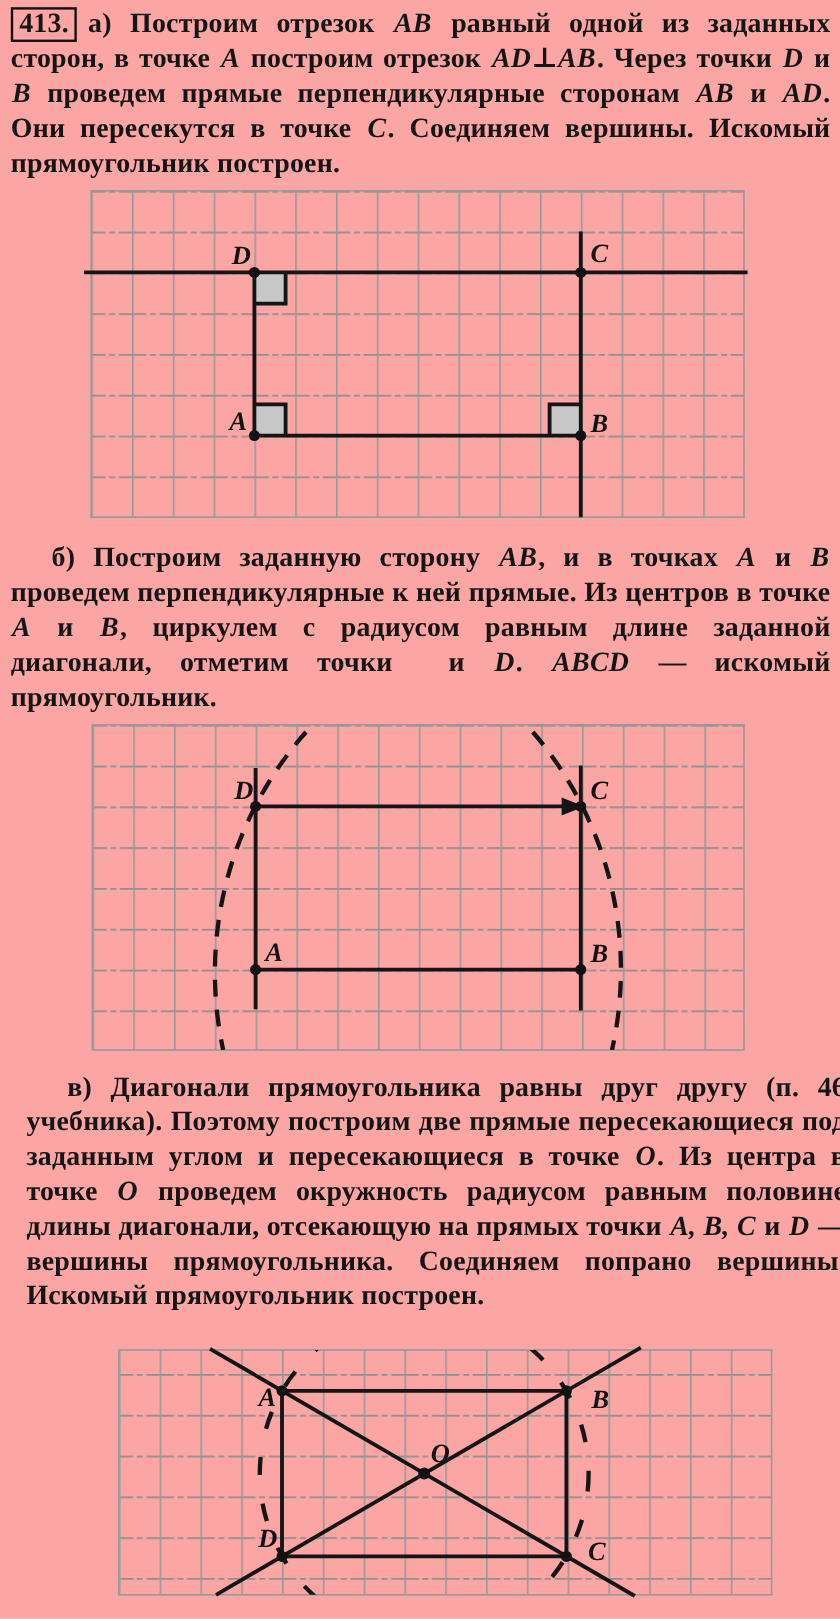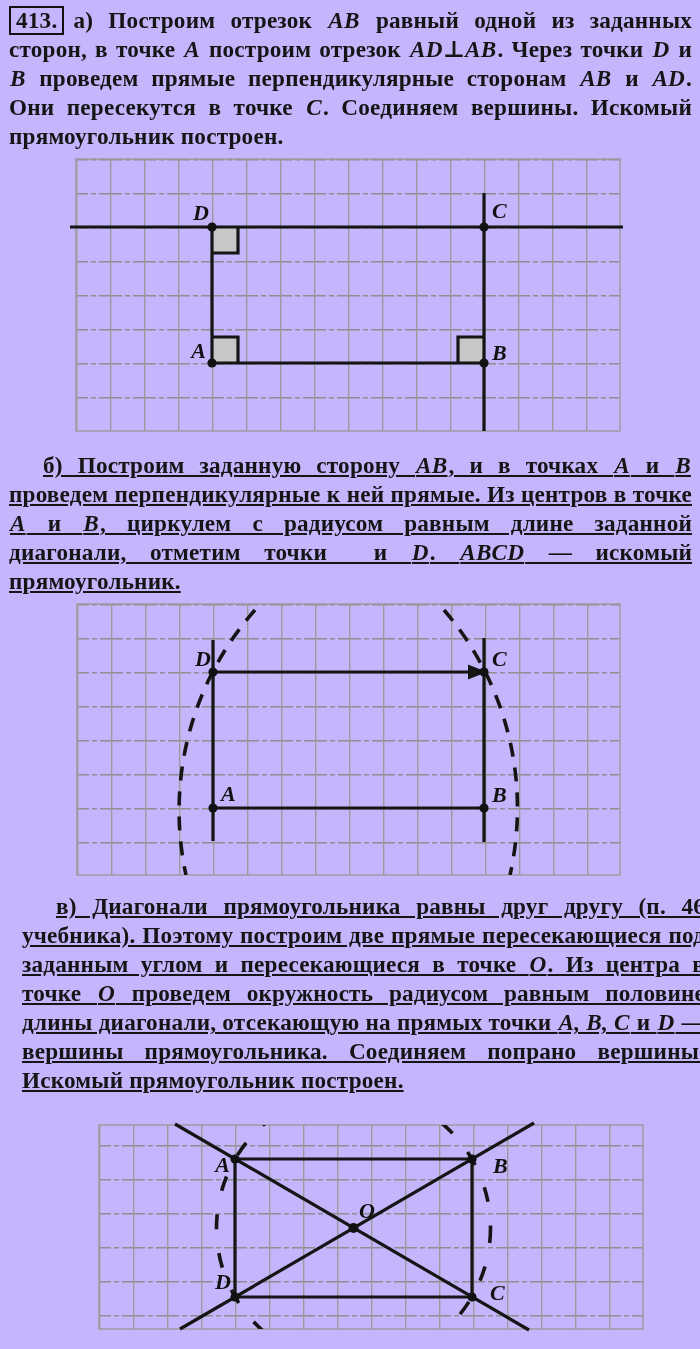--- a/index.html
+++ b/index.html
@@ -1,25 +1,25 @@
 <!DOCTYPE html>
 <html><head>
 <meta charset="utf-8">
 <style>
   html,body{margin:0;padding:0;background:#e8e8e8;}
   .page{
-    position:relative;width:700px;height:1349px;background:#c4b5fd;
+    position:relative;width:700px;height:1349px;background:#fca5a5;
     font-family:"Liberation Serif","DejaVu Serif",serif;color:#151515;overflow:hidden;
   }
   .para{
     position:absolute;left:9px;width:683px;
     font-size:23.2px;line-height:29px;font-weight:700;
     text-align:justify;letter-spacing:0.2px;
   }
-  .para.indent{text-indent:34px;text-decoration:underline;}
+  .para.indent{text-indent:34px;}
   .mvar{font-style:italic;padding:0 1px;}
   .numbox{
     display:inline-block;border:2.5px solid #111;padding:0px 5px 1px 5px;
     margin-right:9px;font-weight:700;font-style:normal;line-height:1.05;
   }
   .fig{position:absolute;left:0;}
   .ptlabel{
     font-family:"Liberation Serif","DejaVu Serif",serif;
     font-style:italic;font-weight:700;font-size:22px;fill:#111;
   }

